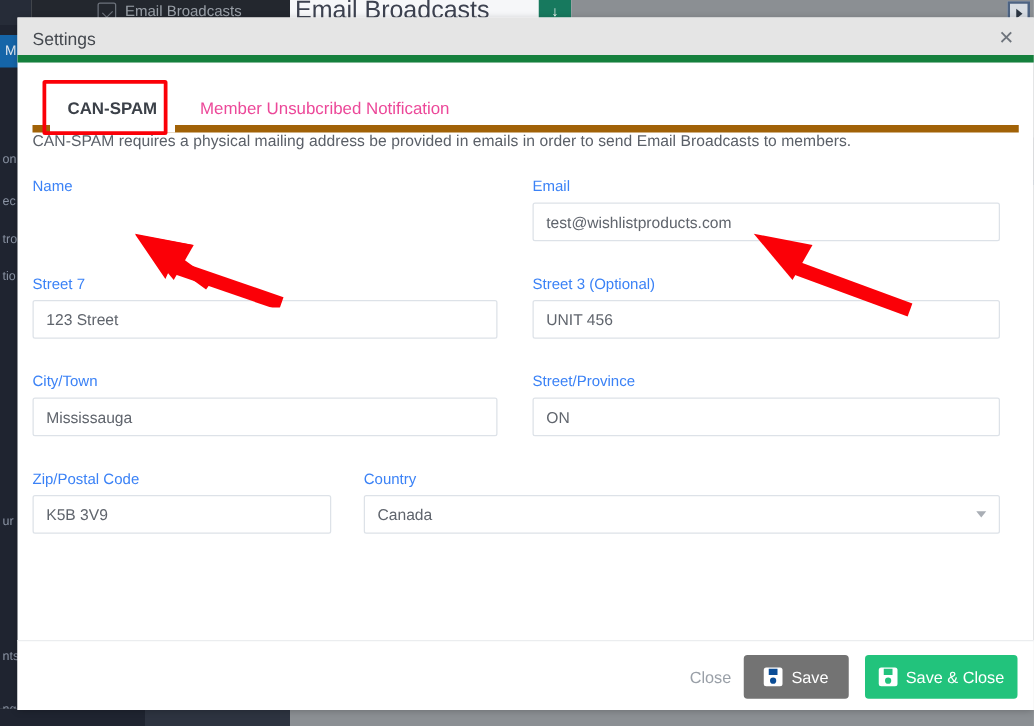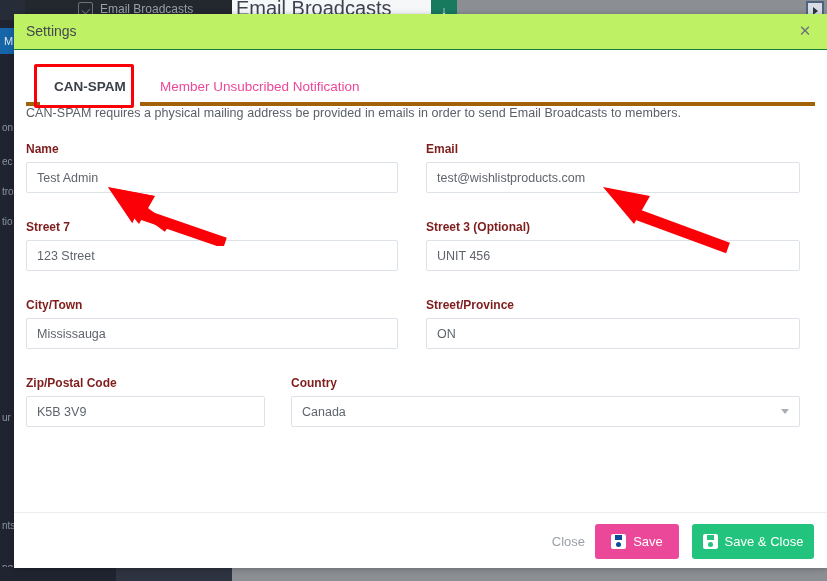--- a/index.html
+++ b/index.html
@@ -150,22 +150,22 @@
   
   #modal {
     position: absolute; left: 14px; top: 14px;
     width: 813px; height: 554px;
     background: #ffffff;
     box-shadow: 0 1px 6px rgba(0,0,0,.26);
   }
   .modal-header {
     position: relative;
     height: 36px;
-    background: #bef264;
-    border-bottom: 1px solid #15803d;
+    background: #e5e5e5;
+    border-bottom: 6px solid #15803d;
   }
   .modal-title {
     position: absolute; left: 12px; top: 9px;
     font-size: 14px; color: #44484e;
   }
   .modal-close {
     position: absolute; right: 12px; top: 7px;
     width: 20px; height: 20px;
     font-size: 15px; color: #6e747c;
     text-align: center; line-height: 20px;
@@ -177,21 +177,21 @@
     position: relative;
     padding: 0 12px;
     height: 462px;
   }
 
   
   .tabs {
     position: relative;
     height: 38px;
     margin-top: 18px;
-    border-bottom: 4px solid #a16207;
+    border-bottom: 6px solid #a16207;
   }
   .tab {
     position: absolute; top: 0;
     height: 38px; line-height: 36px;
     font-size: 13.5px;
     cursor: pointer;
     padding: 0 14px;
     background: none; border: none;
     font-family: "Liberation Sans", sans-serif;
   }
@@ -217,22 +217,22 @@
     font-size: 12.5px;
     color: #5b6068;
     letter-spacing: .05px;
   }
 
   
   .row { position: relative; margin-top: 22px; }
   .field { position: absolute; top: 0; }
   .field-label {
     display: block;
-    font-size: 12px; font-weight: bold;
-    color: #7f1d1d;
+    font-size: 12px; font-weight: normal;
+    color: #3b82f6;
     margin-bottom: 6px;
   }
   .field-input {
     display: block;
     width: 100%; height: 31px;
     border: 1px solid #dde2e8;
     border-radius: 2px;
     background: #ffffff;
     padding: 0 10px;
     font-size: 12.5px;
@@ -279,21 +279,21 @@
   }
   .btn-close {
     right: 236px; top: 11px;
     background: none;
     color: #9aa0a8;
     padding: 0 6px;
     height: 35px;
   }
   .btn-save {
     right: 148px;
-    background: #ec4899;
+    background: #737373;
     color: #ffffff;
     width: 84px;
   }
   .btn-save-close {
     right: 13px;
     background: #22c37c;
     color: #ffffff;
     width: 122px;
   }
   .floppy {
@@ -372,21 +372,20 @@
       <button class="tab tab-active">CAN-SPAM</button>
       <button class="tab tab-inactive">Member Unsubcribed Notification</button>
       <div class="tab-highlight"></div>
     </div>
 
     <div class="desc">CAN-SPAM requires a physical mailing address be provided in emails in order to send Email Broadcasts to members.</div>
 
     <div class="row r1">
       <div class="field col-left">
         <label class="field-label">Name</label>
-        <input class="field-input" type="text" value="Test Admin" style="">
       </div>
       <div class="field col-right">
         <label class="field-label">Email</label>
         <input class="field-input" type="text" value="test@wishlistproducts.com" style="">
       </div>
     </div>
 
     <div class="row r2">
       <div class="field col-left">
         <label class="field-label">Street 7</label>

